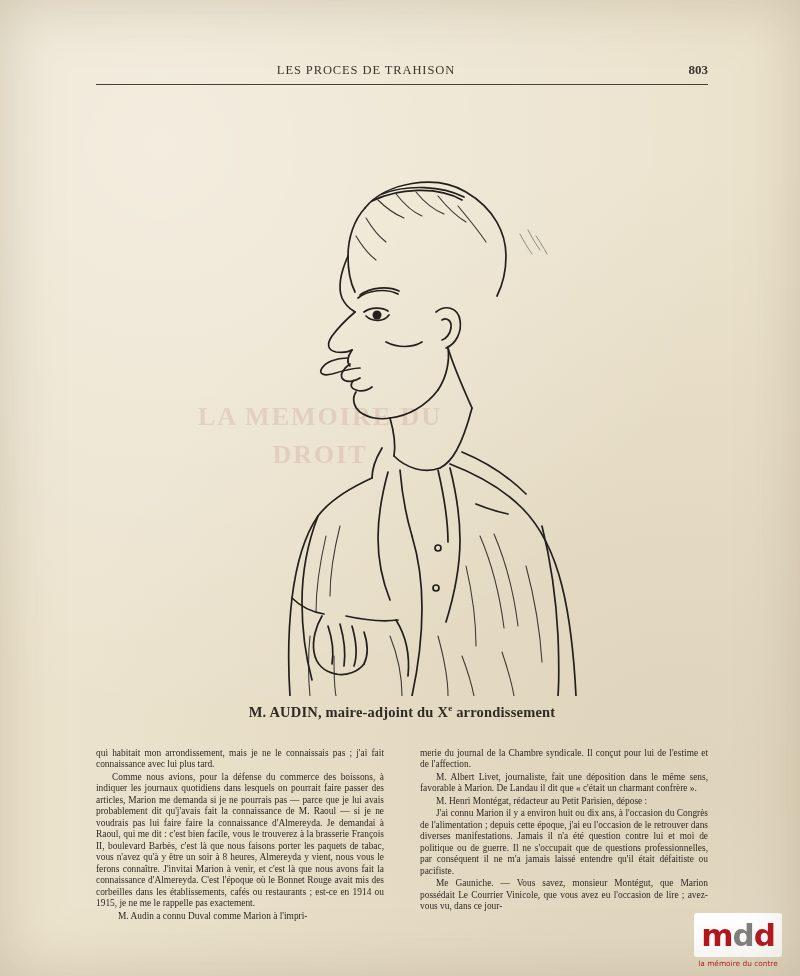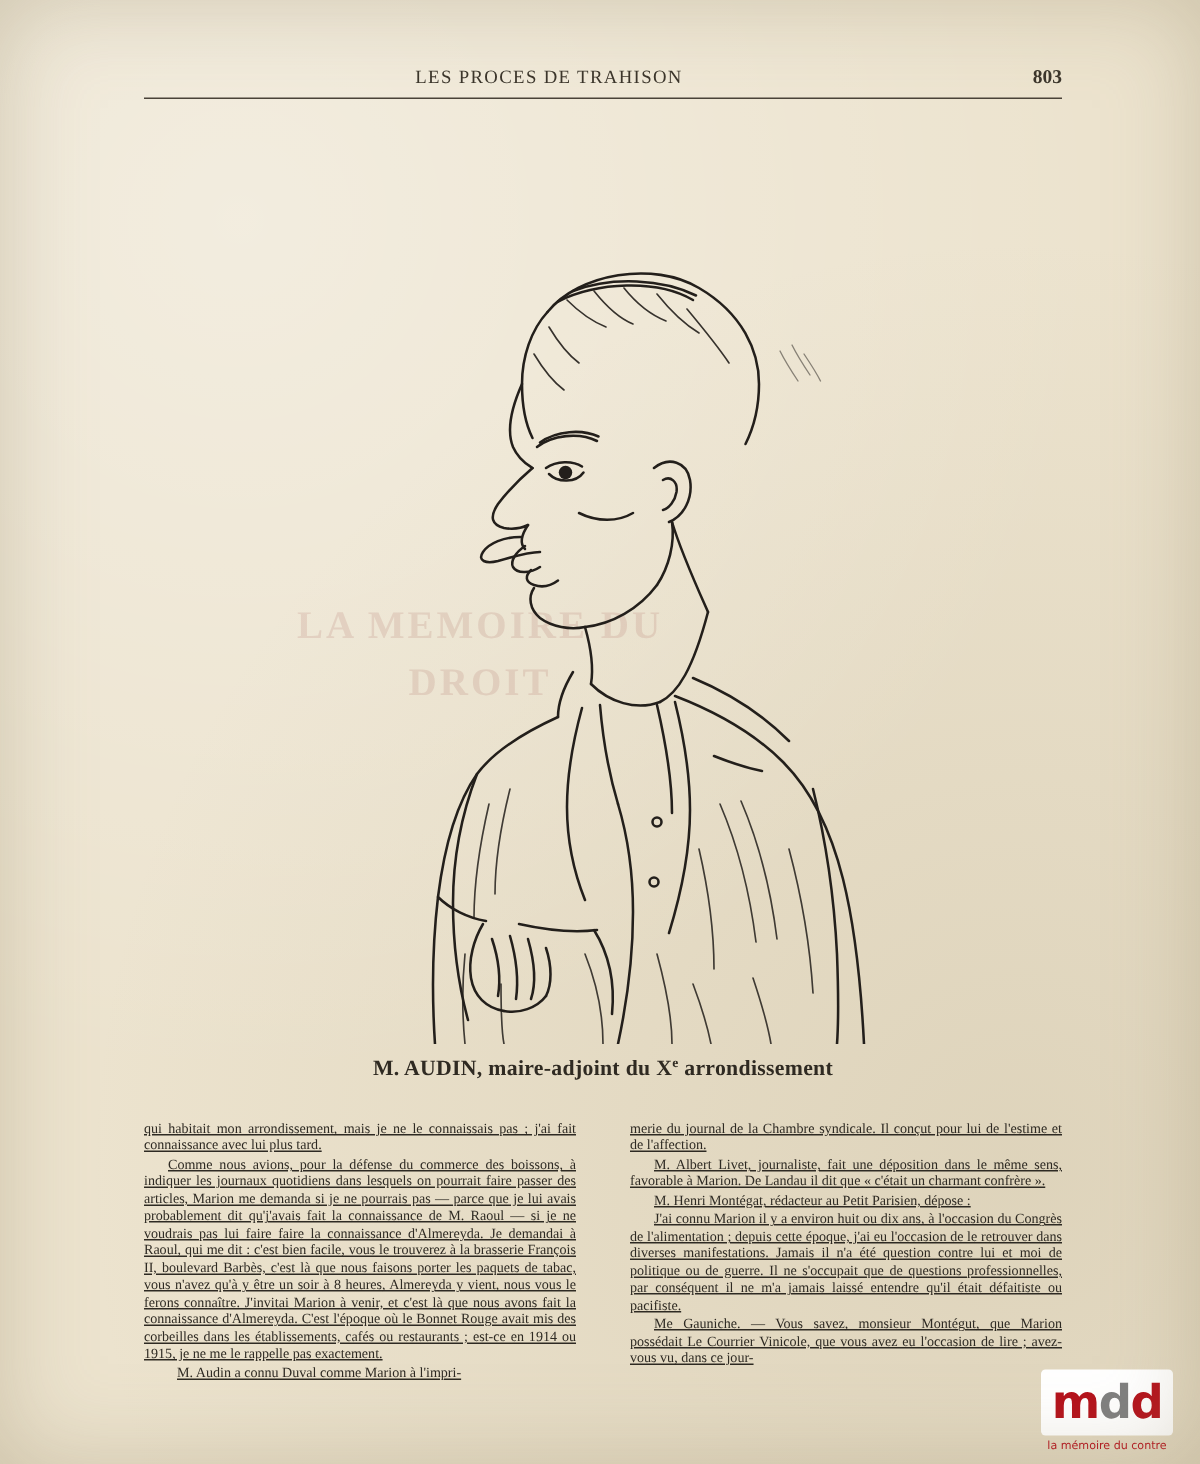--- a/index.html
+++ b/index.html
@@ -28,21 +28,21 @@
     position: absolute;
     inset: 0;
     box-shadow: inset 0 0 60px rgba(150,135,100,0.35);
     pointer-events: none;
   }
 
   
   .header {
     position: absolute;
     left: 96px;
-    top: 44px;
+    top: 63px;
     width: 612px;
     height: 30px;
   }
   .header-title {
     position: absolute;
     left: 0;
     top: 0;
     width: 540px;
     text-align: center;
     font-size: 12.5px;
@@ -126,21 +126,20 @@
     height: 200px;
   }
   .col {
     position: absolute;
     top: 0;
     width: 288px;
     font-size: 9.4px;
     line-height: 1.22;
     color: #2e2a23;
     text-align: justify;
-    text-decoration: underline;
   }
   .col-left { left: 0; }
   .col-right { left: 324px; }
   .col p { margin: 0 0 1px 0; }
   .col p.ind { text-indent: 16px; }
   .col p.ind2 { text-indent: 22px; }
 
   
   .logo {
     position: absolute;

